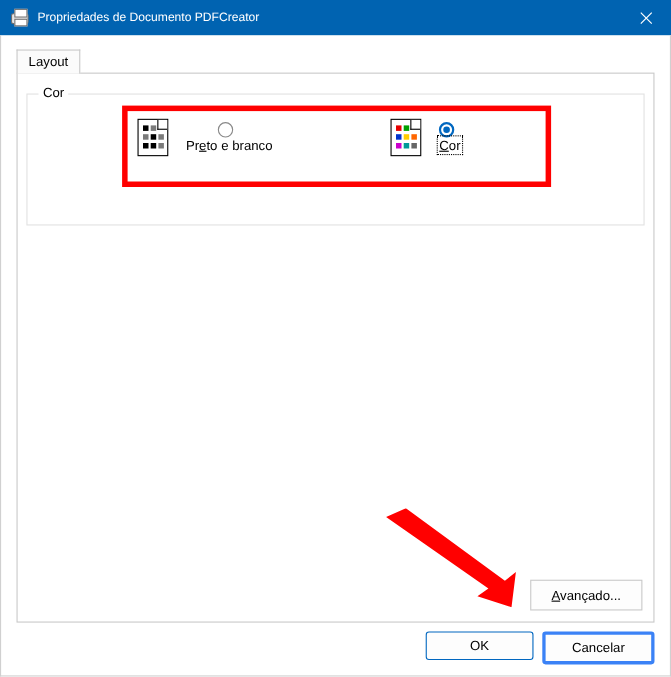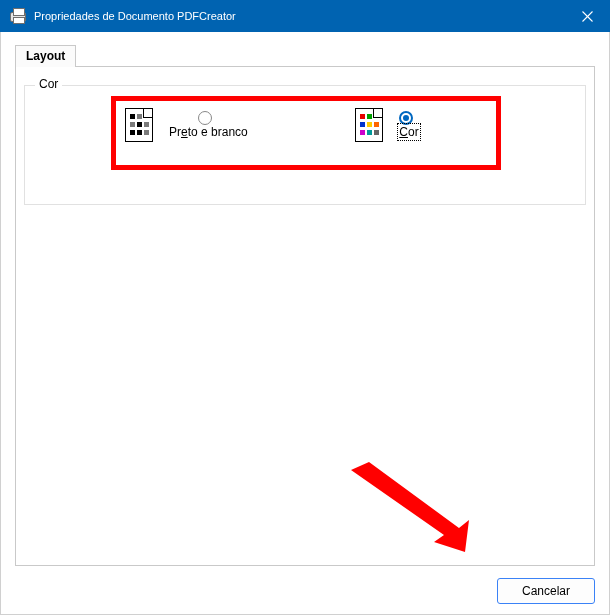--- a/index.html
+++ b/index.html
@@ -74,21 +74,20 @@
   }
 
   
   .tabstrip {
     position: absolute;
     top: 12px;
     left: 14px;
     display: flex;
     align-items: flex-start;
     z-index: 3;
-    font-weight: bold;
   }
   .tab {
     border: 1px solid #c9c9c9;
     border-bottom: none;
     padding: 3px 10px 4px;
     background: #fbfbfb;
     margin-right: -1px;
     position: relative;
     top: 1px;
     cursor: pointer;
@@ -251,21 +250,21 @@
   .dlg-buttons {
     position: absolute;
     right: 14px;
     bottom: 10px;
     display: flex;
     gap: 8px;
   }
   .dlg-btn {
     width: 96px;
     height: 24px;
-    border: 1px solid #3b82f6;
+    border: 3px solid #3b82f6;
     background: #fdfdfd;
     display: flex;
     align-items: center;
     justify-content: center;
     cursor: pointer;
     border-radius: 3px;
   }
   .dlg-btn.default {
     border: 1px solid #0067C0;
   }
@@ -365,29 +364,37 @@
             <span class="r-outer"></span>
             <span class="r-label">
               <span class="ul">C</span><span>or</span>
             </span>
           </span>
         </div>
 
       </div>
     </div>
 
+    <div class="adv-btn">
+      <span>
+        <span class="ul">A</span><span>vançado...</span>
+      </span>
+    </div>
 
   </div>
 
   <svg class="arrow-annot" width="130" height="90" style="left:340px; top:430px;">
     <defs></defs>
     <g fill="#ff0000">
       <polygon points="10,8 28,0 118,66 128,58 124,90 93,80 103,73 10,8"></polygon>
     </g>
   </svg>
 
   <div class="dlg-buttons">
+    <div class="dlg-btn default">
+      <span>OK</span>
+    </div>
     <div class="dlg-btn">
       <span>Cancelar</span>
     </div>
   </div>
 
 </div>
 
 </body></html>

